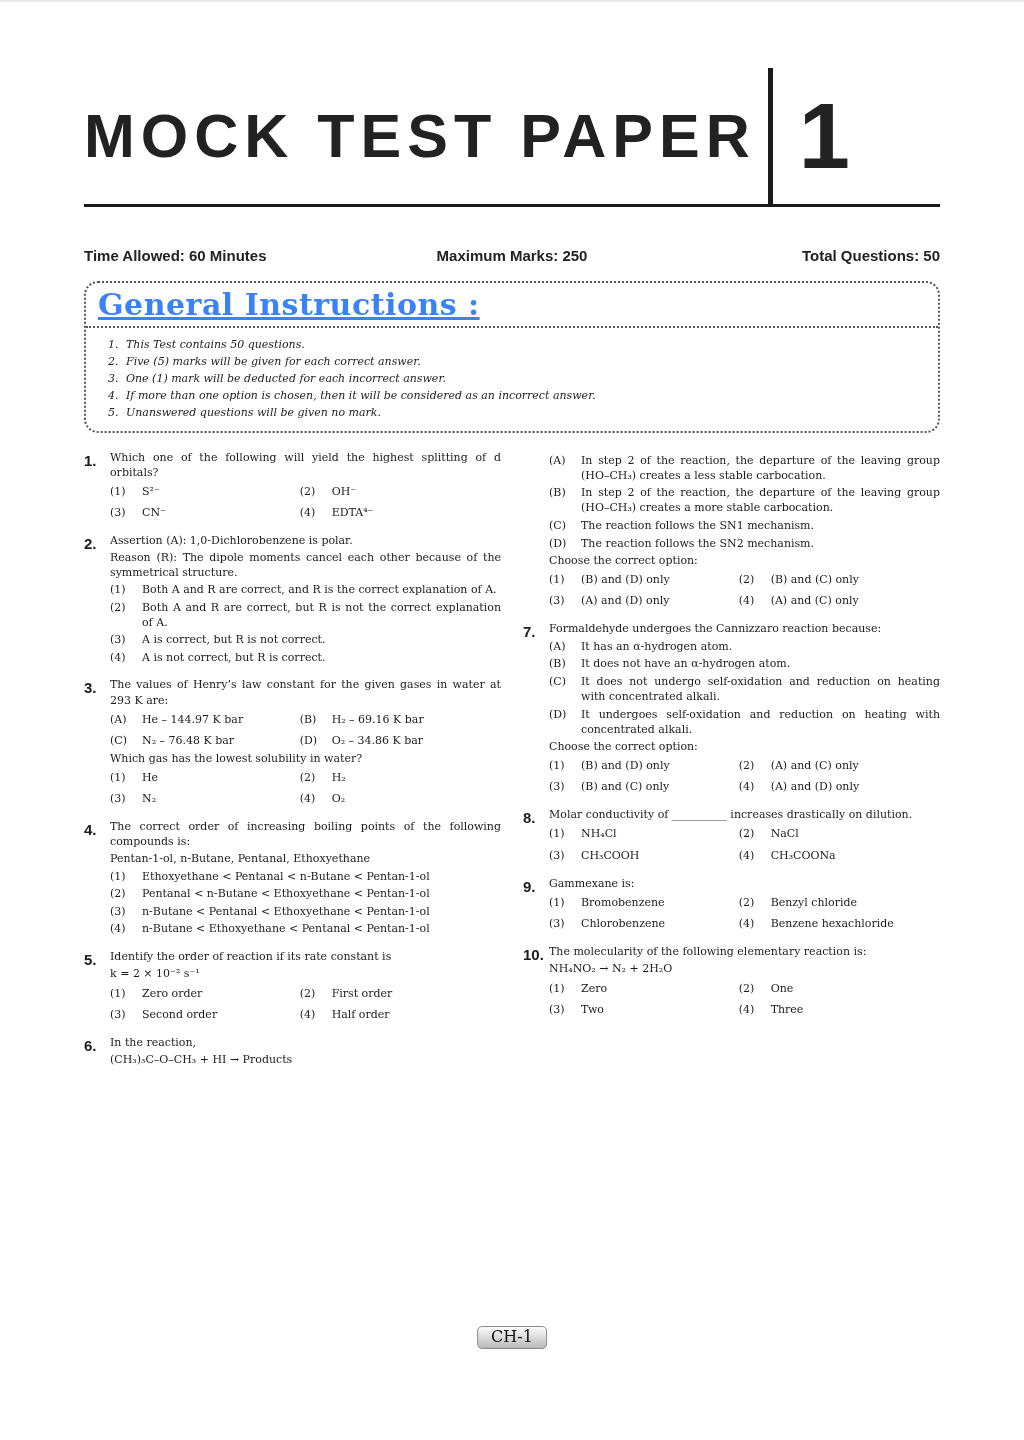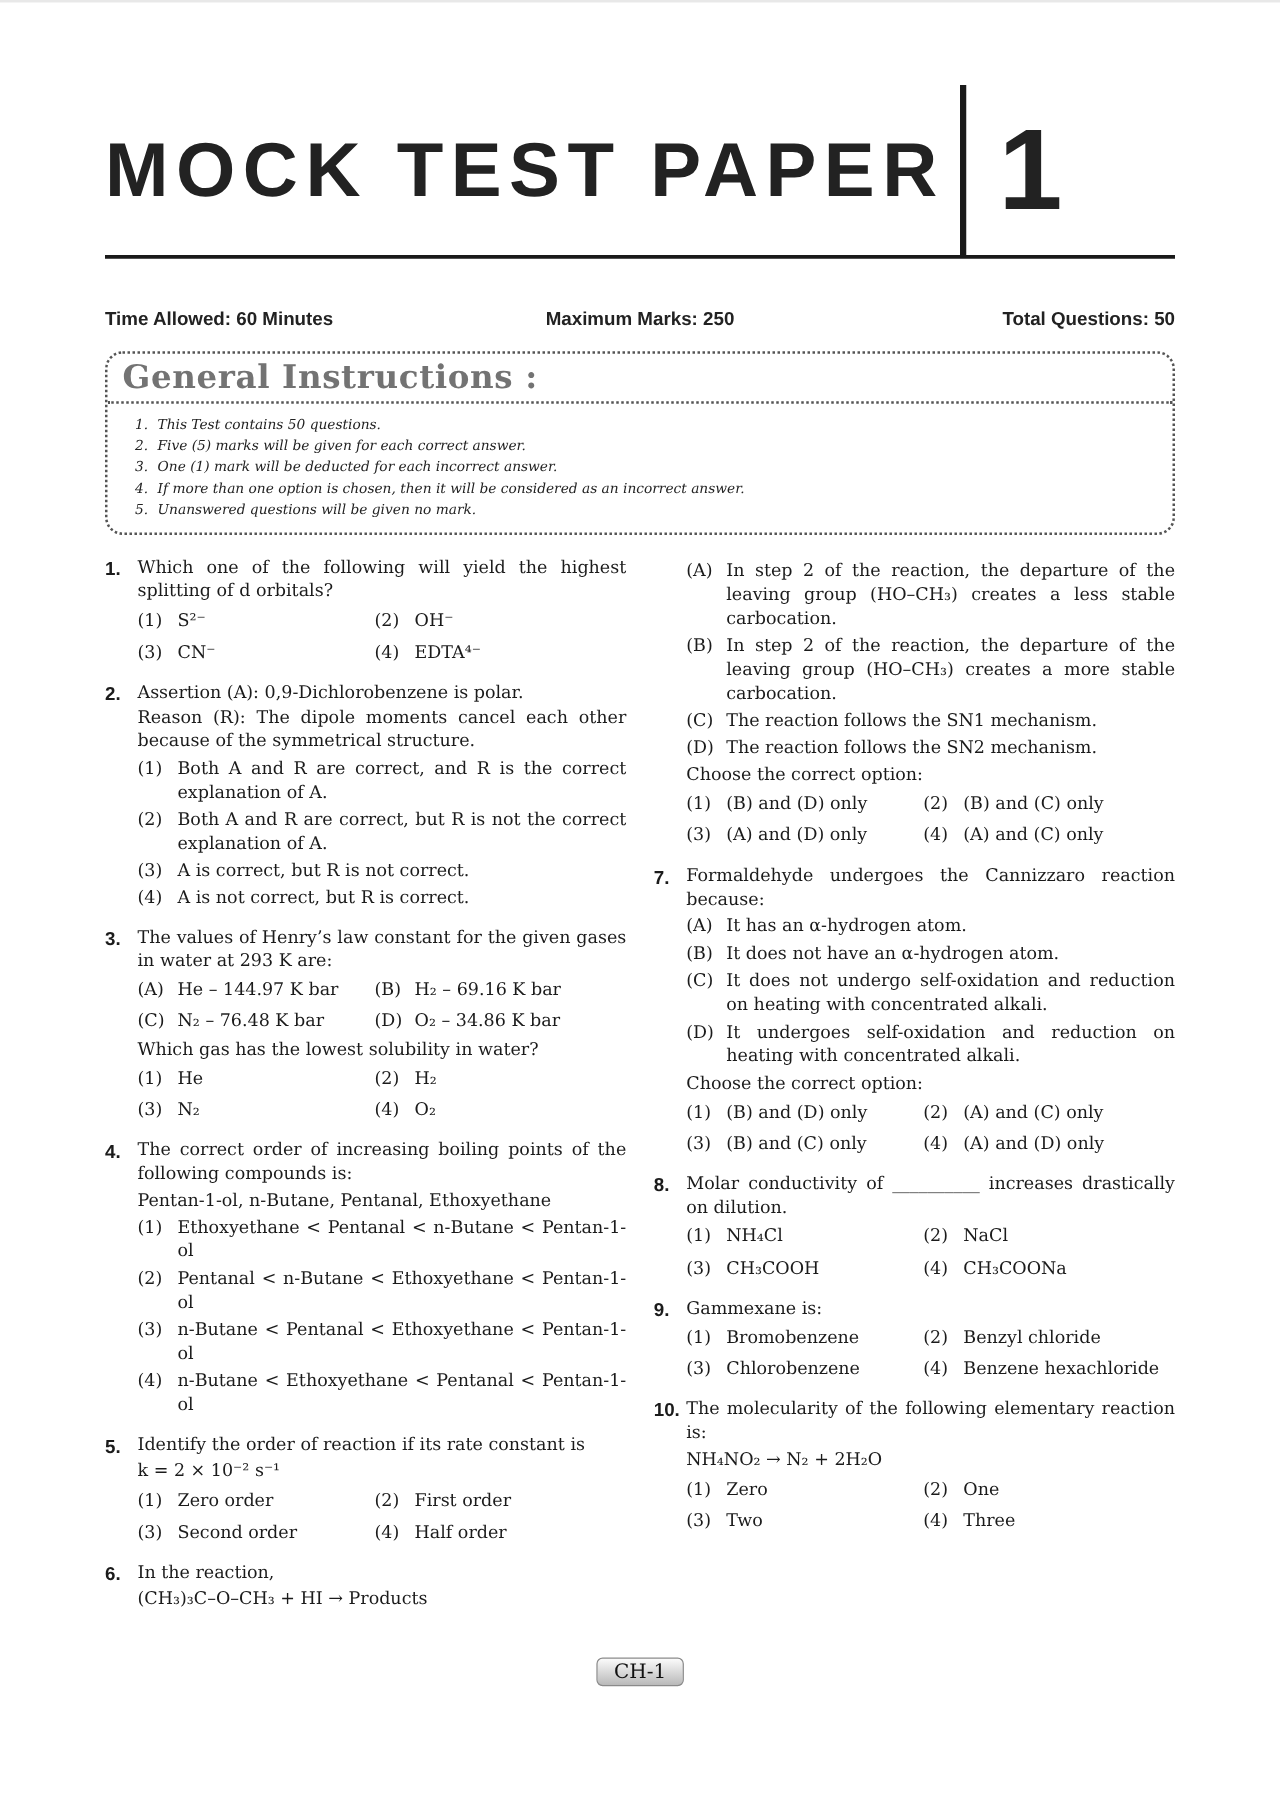--- a/index.html
+++ b/index.html
@@ -30,38 +30,39 @@
   .meta-row {
     display:grid; grid-template-columns:1fr auto 1fr; margin-top:40px;
     font-family:"Liberation Sans",sans-serif; font-weight:bold; font-size:15px; color:#222;
   }
   .meta-right { text-align:right; }
   
   .instructions {
     margin-top:17px; border:2px dotted #555; border-radius:14px; overflow:hidden;
   }
   .instr-title {
-    font-family:"DejaVu Serif",serif; font-weight:bold; font-size:26px;
-    letter-spacing:0.5px; padding:4px 10px 4px 12px; color:#737373;
+    font-family:"DejaVu Serif",serif; font-weight:bold; font-size:30px;
+    letter-spacing:0.5px; padding:4px 10px 4px 12px; color:#3b82f6;
     border-bottom:2px dotted #555;
+    text-decoration:underline;
   }
   .instr-list {
     font-style:italic; font-size:11px; line-height:1.55; color:#222;
     margin:8px 0 10px 0; padding-left:36px;
   }
   .instr-list li { padding-left:4px; }
   
   .columns { display:flex; gap:22px; margin-top:17px; }
   .col { flex:1; min-width:0; }
   .question { display:flex; margin-bottom:10px; }
   .q-num {
     font-family:"Liberation Sans",sans-serif; font-weight:bold; font-size:15px;
     line-height:1.42; min-width:26px; flex:none; color:#1b1b1b;
   }
-  .q-body { flex:1; min-width:0; font-size:14px; line-height:1.37; }
+  .q-body { flex:1; min-width:0; font-size:11px; line-height:1.37; }
   .q-para { text-align:justify; margin-bottom:1px; }
   .q-formula { margin:2px 0; }
   .opts-list .list-item { display:flex; margin:2.5px 0; }
   .opts-list .item-text { flex:1; min-width:0; text-align:justify; }
   .opts-grid { display:grid; grid-template-columns:48.5% 51.5%; }
   .opts-grid .list-item { display:flex; margin:3px 0; }
   .item-label { flex:0 0 32px; }
   
   .page-badge {
     position:absolute; top:1324px; left:50%; transform:translateX(-50%);
@@ -122,21 +123,21 @@
               <div class="list-item">
                 <span class="item-label">(4)</span>
                 <span class="item-text">EDTA⁴⁻</span>
               </div>
             </div>
           </div>
         </div>
         <div class="question">
           <div class="q-num">2.</div>
           <div class="q-body">
-            <div class="q-para">Assertion (A): 0,9-Dichlorobenzene is polar.</div>
+            <div class="q-para">Assertion (A): 1,0-Dichlorobenzene is polar.</div>
             <div class="q-para">Reason (R): The dipole moments cancel each other because of the symmetrical structure.</div>
             <div class="opts-list">
               <div class="list-item">
                 <span class="item-label">(1)</span>
                 <span class="item-text">Both A and R are correct, and R is the correct explanation of A.</span>
               </div>
               <div class="list-item">
                 <span class="item-label">(2)</span>
                 <span class="item-text">Both A and R are correct, but R is not the correct explanation of A.</span>
               </div>

